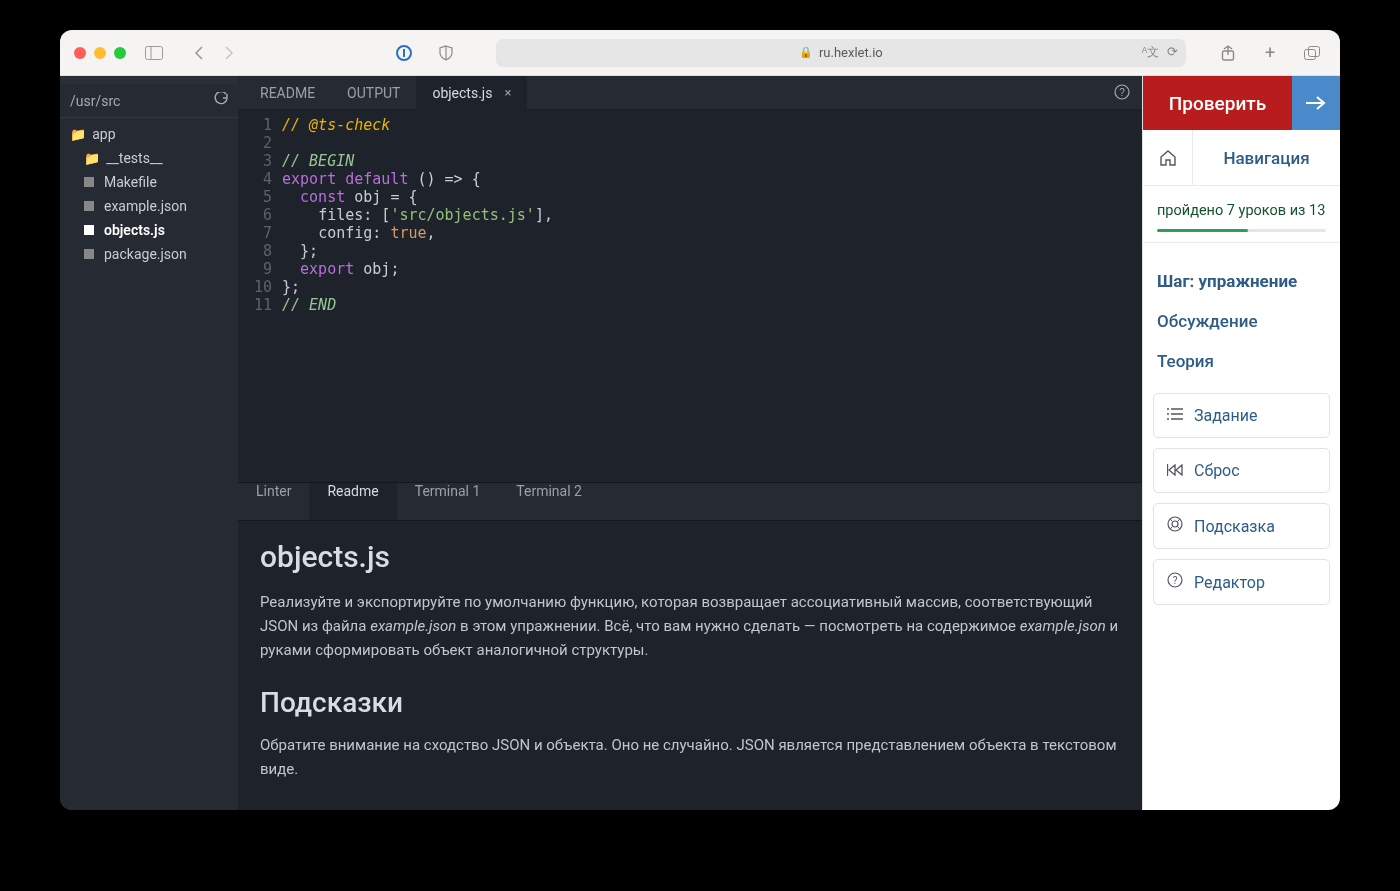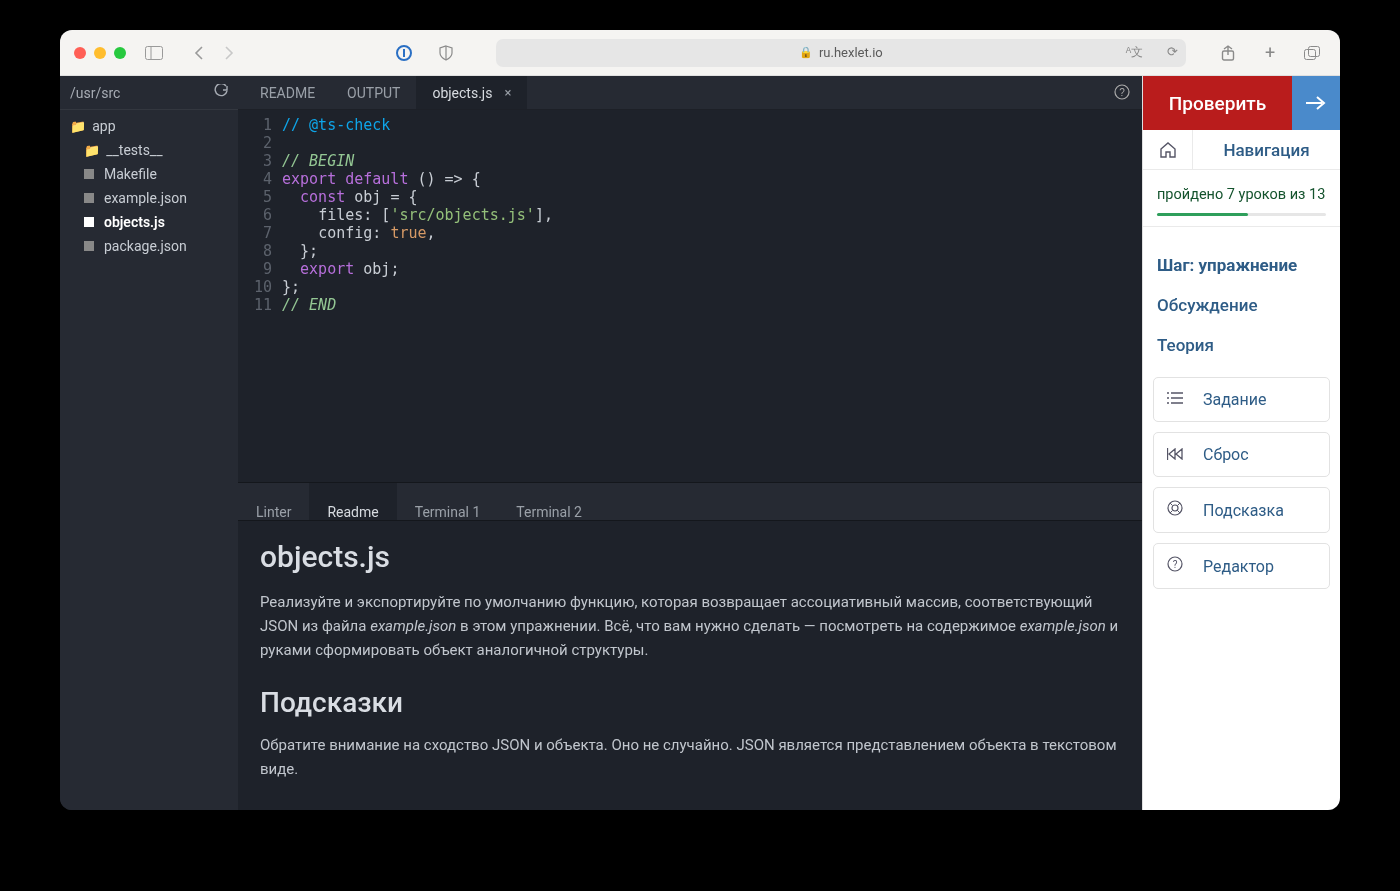--- a/index.html
+++ b/index.html
@@ -42,31 +42,32 @@
   .tb-icon svg { display:block; }
   .nav-arrows { display:flex; gap:4px; margin-left:4px;}
   .nav-arrows .tb-icon { width:26px; }
   .urlbar {
     flex:1; height:28px; background:#e6e6e6; border-radius:7px;
     display:flex; align-items:center; justify-content:center;
     color:#5a5a5a; font-size:13px; gap:6px; margin: 0 14px;
     position:relative;
   }
   .urlbar .lock { font-size:11px; color:#7a7a7a; }
-  .urlbar-right { position:absolute; right:8px; display:flex; gap:24px; color:#888; font-size:13px;}
+  .urlbar-right { position:absolute; right:8px; display:flex; gap:8px; color:#888; font-size:13px;}
   .shield-icon { margin-right: 8px;}
   .content {
     flex:1; display:flex;
     min-height:0;
   }
   
   .sidebar {
     width:178px; background:#262a33; color:#c8cdd4;
     display:flex; flex-direction:column; font-size:14px;
     flex:none;
+    margin-top:8px;
   }
   .sb-top {
     height:34px; display:flex; align-items:center; justify-content:space-between;
     padding:0 10px; color:#a7acb4; border-bottom:1px solid #33373f;
   }
   .sb-top .refresh { color:#a7acb4; }
   .sb-tree { padding:4px 0; }
   .sb-row {
     display:flex; align-items:center; padding:4px 10px; gap:6px;
     cursor:pointer; color:#c8cdd4;
@@ -96,38 +97,38 @@
   .editor {
     flex:1; background:#1e222a; padding:6px 0 0 0; overflow:auto;
     font-family: "SF Mono","Menlo","Consolas",monospace; font-size:15px;
   }
   .line { display:flex; white-space:pre; }
   .gutter {
     width:44px; text-align:right; padding-right:10px; color:#5c626c;
     user-select:none;
   }
   .code { flex:1; color:#c8cdd4; }
-  .c-comment{ color:#0ea5e9; }
+  .c-comment{ color:#eab308; font-style:italic;}
   .c-begin{ color:#94c794; font-style:italic;text-align:center;}
   .c-ident{ color:#c8cdd4;}
   .c-punct{ color:#c8cdd4;}
   .c-string{ color:#94c07a;}
   .c-bool{ color:#d79a66;}
   .c-prop{ color:#c8cdd4;}
   .c-export{ color:#b76fdb;}
   .c-default{ color:#b76fdb;}
   .c-return{ color:#b76fdb;}
   .c-const{ color:#b76fdb;}
 
   
   .bottom-tabs {
     height:38px; background:#262a33; display:flex; align-items:stretch; color:#9aa0a8;
     font-size:14px; border-top: 1px solid #14171c;
   }
-  .bottom-tabs .btab { display:flex; align-items:flex-end; padding:0 18px; cursor:pointer;}
+  .bottom-tabs .btab { display:flex; align-items:flex-start; padding:0 18px; cursor:pointer;}
   .bottom-tabs .btab.active { background:#1e222a; color:#d7dbe0;}
   .readme {
     background:#1e222a; color:#c1c6cd; padding:18px 22px; flex:none;
     border-top:1px solid #14171c;
     height:290px; overflow:auto;
   }
   .readme h1 { color:#d9dde3; font-weight:500; font-size:30px; margin-bottom:16px; }
   .readme h2 { color:#d9dde3; font-weight:500; font-size:28px; margin:24px 0 14px;}
   .readme p { line-height:1.6; margin-bottom:8px; font-size:15px; max-width:870px;}
   .readme em{ font-style:italic;}
@@ -142,21 +143,21 @@
   }
   .btn-check {
     flex:1; background:#b91c1c; color:#fff; display:flex; align-items:center;
     justify-content:center; font-size:19px; font-weight:500; cursor:pointer;
   }
   .btn-next {
     width:48px; background:#4a8acb; color:#fff; display:flex; align-items:center;
     justify-content:center; font-size:20px; cursor:pointer;
   }
   .rp-nav {
-    display:flex; height:40px; border-bottom:1px solid #eaeaea;
+    display:flex; height:56px; border-bottom:1px solid #eaeaea;
   }
   .rp-nav .home {
     width:50px; display:flex; align-items:center; justify-content:center;
     border-right:1px solid #eaeaea; color:#556; cursor:pointer;
   }
   .rp-nav .navlabel {
     flex:1; display:flex; align-items:center; justify-content:center;
     color:#2e5c86; font-size:17px; font-weight:500; cursor:pointer;
   }
   .progress-row {
@@ -168,21 +169,21 @@
   }
   .progress-bar .fill{ height:100%; background:#2e9f5b; width:54%; border-radius:2px;}
   .rp-links { padding:18px 14px 8px; }
   .rp-links div {
     color:#2e5c86; font-size:17px; padding:10px 0; cursor:pointer; font-weight:500;
   }
   .rp-links div.active { font-weight:700; }
   .rp-actions { padding:4px 10px; display:flex; flex-direction:column; gap:10px;}
   .rp-action {
     border:1px solid #e2e2e2; border-radius:5px; padding:12px 12px;
-    display:flex; align-items:center; gap:19px; color:#2e5c86; font-size:16px;
+    display:flex; align-items:center; gap:10px; color:#2e5c86; font-size:16px;
     cursor:pointer;
   }
   .rp-action .ico { color:#556; font-size:15px; width:18px; text-align:center;}
 </style>
 </head>
 <body>
 
 <div class="window">
 
   <div class="titlebar">

